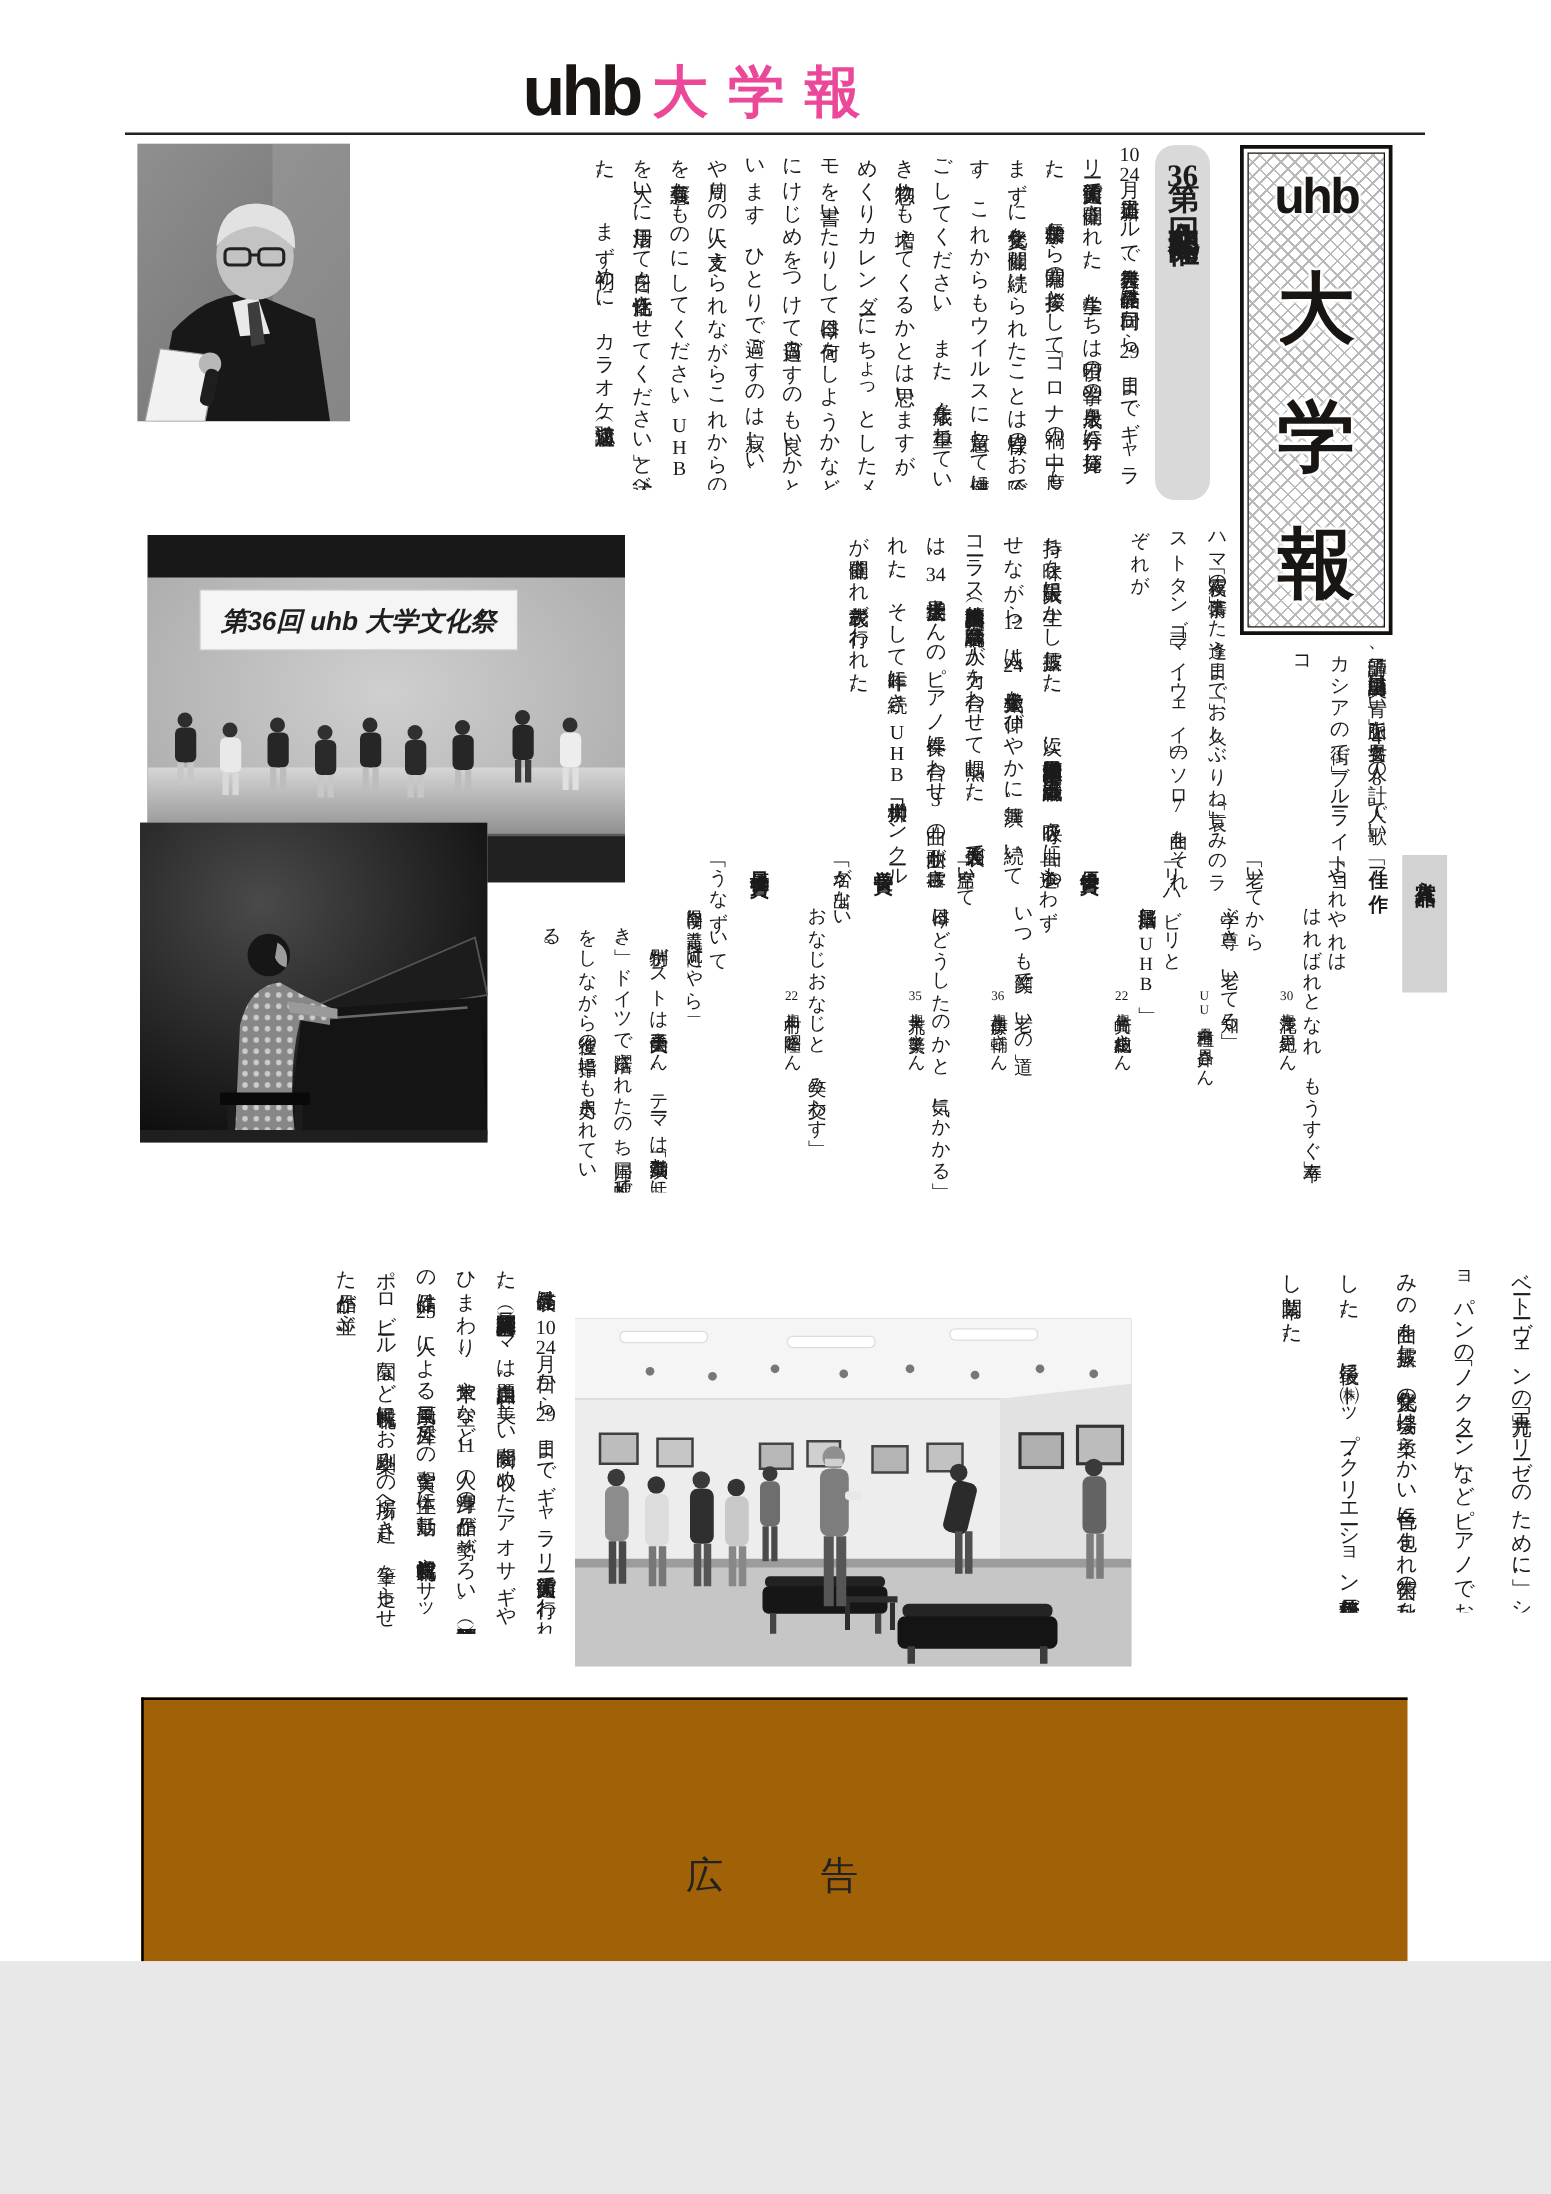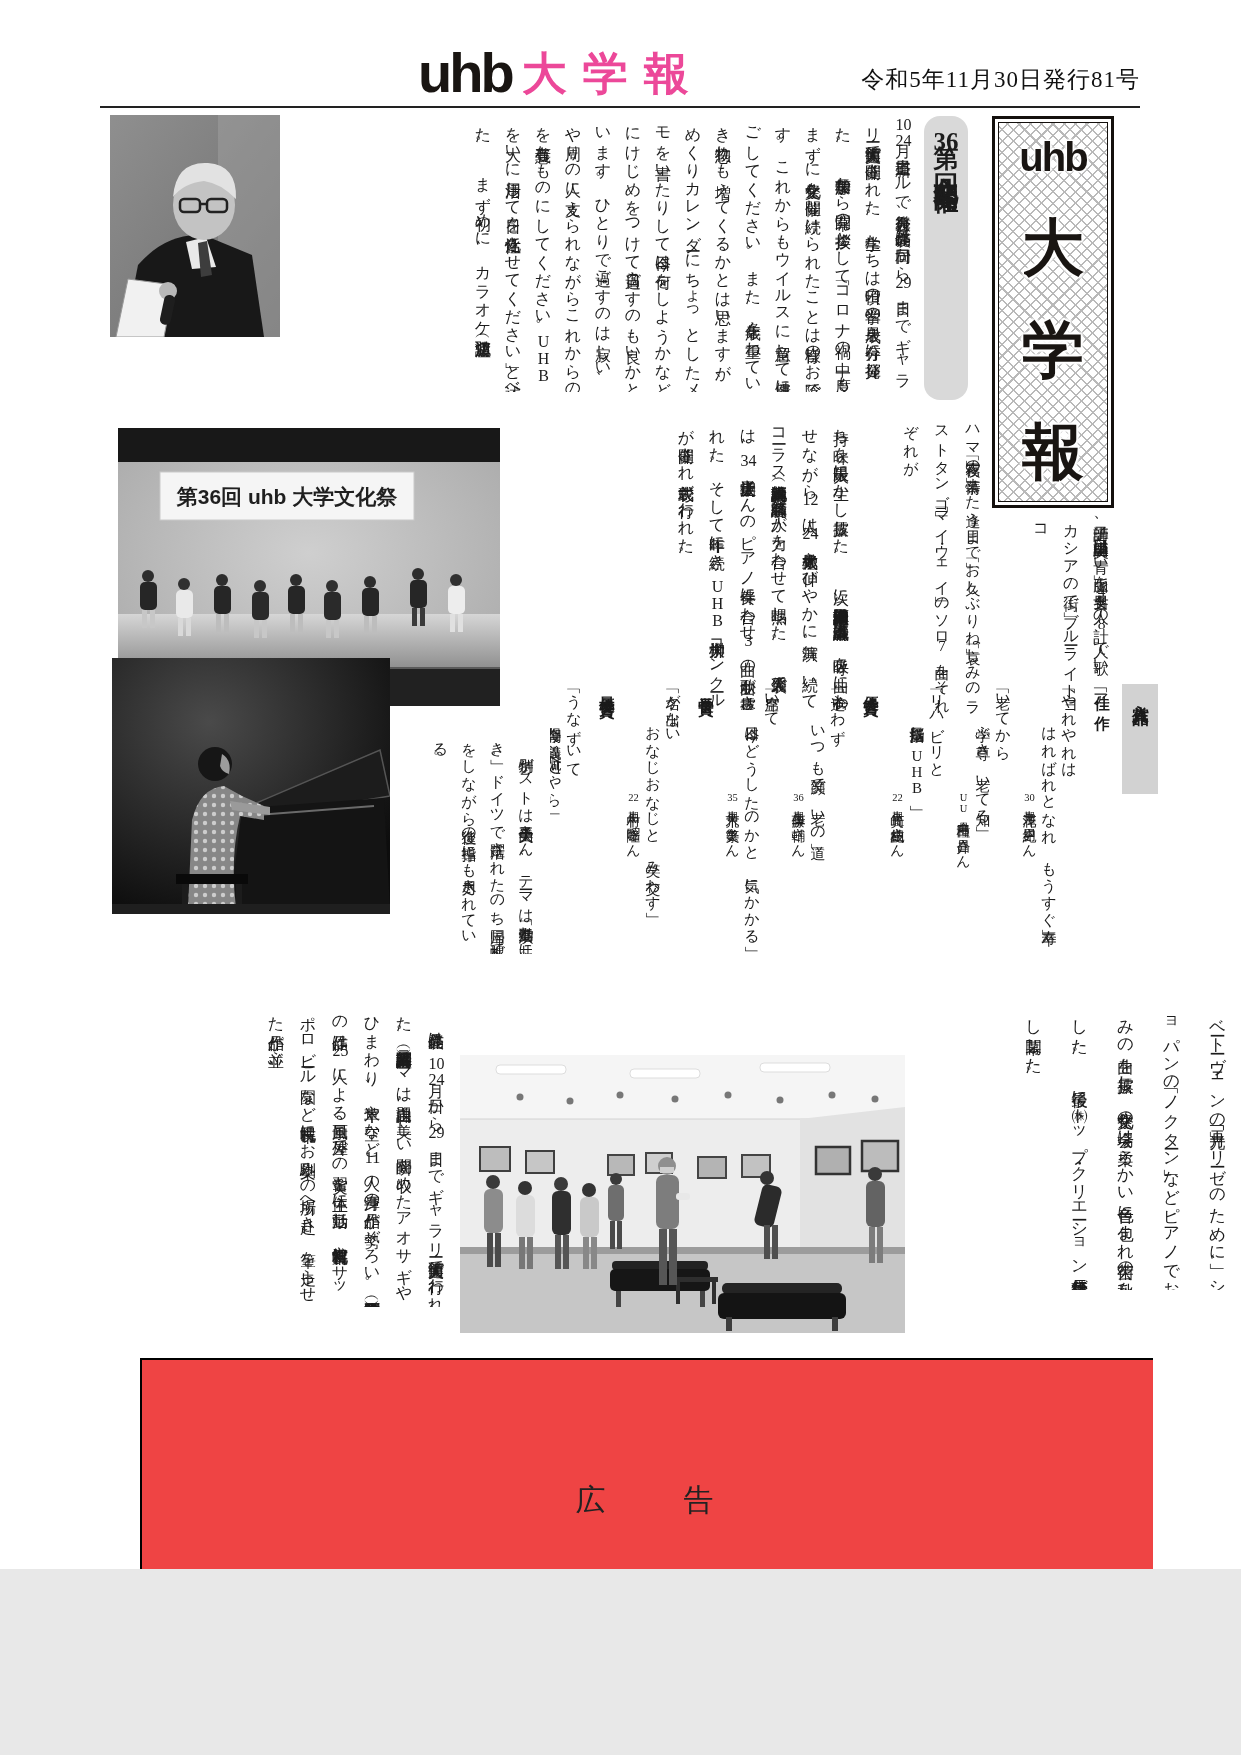--- a/index.html
+++ b/index.html
@@ -48,39 +48,38 @@
   .awards{left:550px;top:684px;width:608px;height:292px;writing-mode:vertical-rl;text-orientation:upright;
           display:flex;flex-direction:column;overflow:hidden;}
   .award-hd{background:#d2d2d2;font-weight:bold;font-size:16.5px;letter-spacing:2px;
             padding:7px 7px;height:96px;margin-left:10px;margin-bottom:0;flex:none;}
   .award-cat{font-weight:bold;font-size:15.5px;letter-spacing:2px;margin-left:12px;flex:none;height:120px;}
   .award-poem{margin-left:7px;flex:none;font-size:15px;line-height:20px;height:290px;}
   .award-poem .pl2{padding-top:32px;}
   .award-poem .attr{padding-top:108px;font-size:14px;line-height:19px;}
   .award-poem .attr .by{font-size:10.5px;letter-spacing:0;}
   
-  .photo{background:#888;}
+  .photo{background:#888;font-style:italic;}
   .photo svg{display:block;}
   
-  .ad-box{left:113px;top:1358px;width:1013px;height:282px;background:#ef4444;
+  .ad-box{left:113px;top:1358px;width:1013px;height:282px;background:#a16207;
           border-top:2px solid #000;border-left:2px solid #000;box-sizing:border-box;
-          display:flex;align-items:center;justify-content:center;margin-left:27px;}
+          display:flex;align-items:center;justify-content:center;}
   .ad-label{font-size:30px;letter-spacing:6px;color:#222;}
   .page-number{left:0;top:1688px;width:1241px;text-align:center;font-size:22px;letter-spacing:4px;color:#222;}
 </style>
 </head>
 <body>
 
 <div class="page">
 
   <div class="abs logo-row">
     <span class="logo-uhb">uhb</span>
     <span class="logo-title">大学報</span>
   </div>
-  <div class="abs issue-date">令和5年11月30日発行81号</div>
   <div class="abs header-rule"></div>
 
   <div class="abs masthead">
     <div class="masthead-inner">
       <span class="mast-uhb">uhb</span>
       <span class="mast-char">大</span>
       <span class="mast-char">学</span>
       <span class="mast-char">報</span>
     </div>
   </div>

